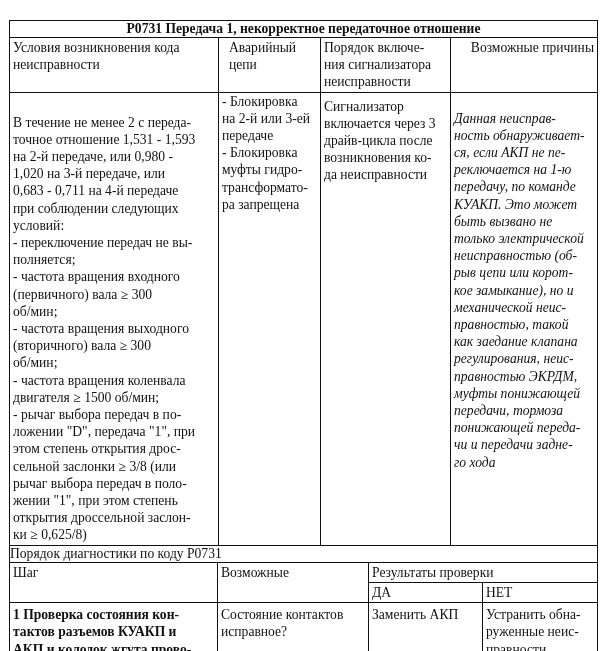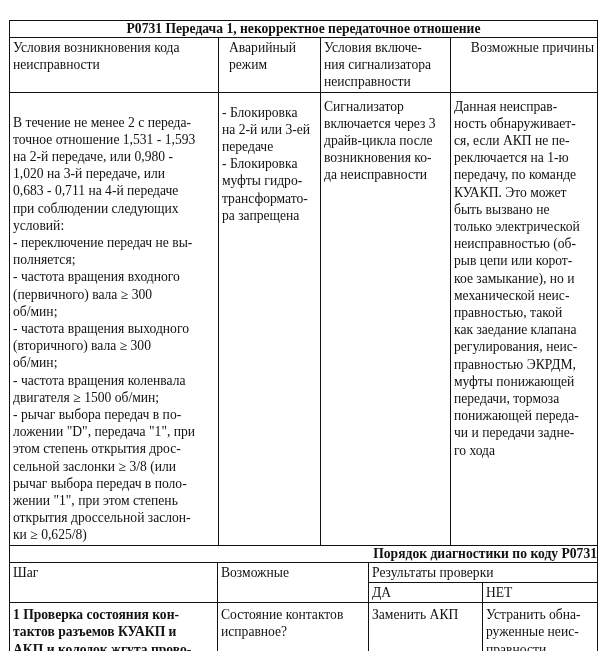--- a/index.html
+++ b/index.html
@@ -6,41 +6,41 @@
   body { width:605px; height:651px; position:relative; overflow:hidden;
          font-family:"Liberation Serif", "DejaVu Serif", serif; color:#111; }
   .wrap { position:absolute; left:9px; top:20px; width:588px; }
   table { border-collapse:collapse; width:588px; table-layout:fixed; }
   td, th { border:1.4px solid #111; padding:1px 3px; vertical-align:top;
            font-size:13.6px; line-height:17.2px; font-weight:normal; }
   .title { font-weight:bold; text-align:center; padding:0 3px; line-height:16px;margin-top:36px; }
   .hdr { text-align:left; }
   .bold { font-weight:bold; }
   .pre { white-space:pre-line; }
-  .sect { font-weight:bold; text-align:right; line-height:16px; padding:0; }
+  .sect { font-weight:normal; text-align:left; line-height:16px; padding:0; }
 </style>
 </head>
 <body>
 
 <div class="wrap">
   <table>
     <colgroup>
       <col style="width:209px">
         <col style="width:102px">
         <col style="width:130px">
         <col style="width:147px">
     </colgroup>
     <tbody>
         <tr>
       <td colspan="4" class="title">P0731 Передача 1, некорректное передаточное отношение</td>
     </tr>
     <tr>
       <td class="hdr pre">Условия возникновения кода неисправности</td>
-      <td class="hdr pre" style="padding-left:10px;padding-right:10px;">Аварийный режим</td>
-      <td class="hdr pre">Условия включе-
+      <td class="hdr pre" style="padding-left:10px;padding-right:10px;">Аварийный цепи</td>
+      <td class="hdr pre">Порядок включе-
 ния сигнализатора неисправности</td>
       <td class="hdr pre" style="text-align:right;">Возможные причины</td>
     </tr>
     <tr>
       <td class="pre" style="padding-top:21px;margin-top:13px;">В течение не менее 2 с переда-
 точное отношение 1,531 - 1,593
 на 2-й передаче, или 0,980 -
 1,020 на 3-й передаче, или
 0,683 - 0,711 на 4-й передаче
 при соблюдении следующих
@@ -56,33 +56,33 @@
 - частота вращения коленвала
 двигателя ≥ 1500 об/мин;
 - рычаг выбора передач в по-
 ложении "D", передача "1", при
 этом степень открытия дрос-
 сельной заслонки ≥ 3/8 (или
 рычаг выбора передач в поло-
 жении "1", при этом степень
 открытия дроссельной заслон-
 ки ≥ 0,625/8)</td>
-      <td class="pre" style="padding-top:11px;">- Блокировка
+      <td class="pre" style="padding-top:0;">- Блокировка
 на 2-й или 3-ей
 передаче
 - Блокировка
 муфты гидро-
 трансформато-
 ра запрещена</td>
       <td class="pre" style="padding-top:5px;">Сигнализатор
 включается через 3
 драйв-цикла после
 возникновения ко-
 да неисправности</td>
-      <td class="pre" style="padding-top:5px;">Данная неисправ-
+      <td class="pre" style="padding-top:17px;font-style:italic;">Данная неисправ-
 ность обнаруживает-
 ся, если АКП не пе-
 реключается на 1-ю
 передачу, по команде
 КУАКП. Это может
 быть вызвано не
 только электрической
 неисправностью (об-
 рыв цепи или корот-
 кое замыкание), но и

